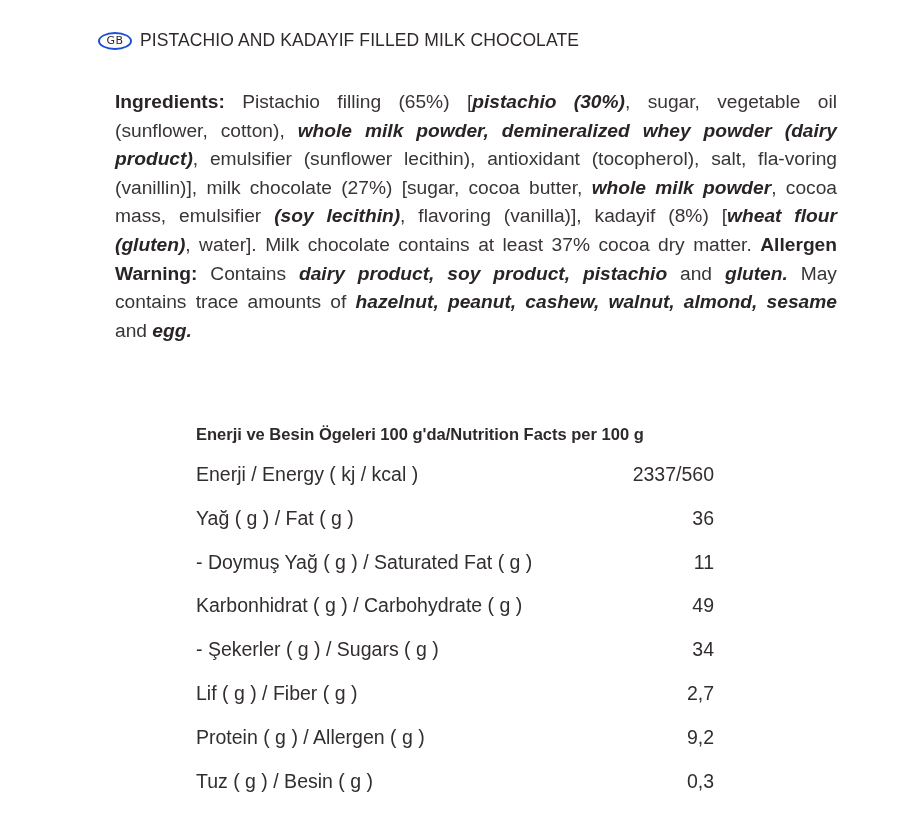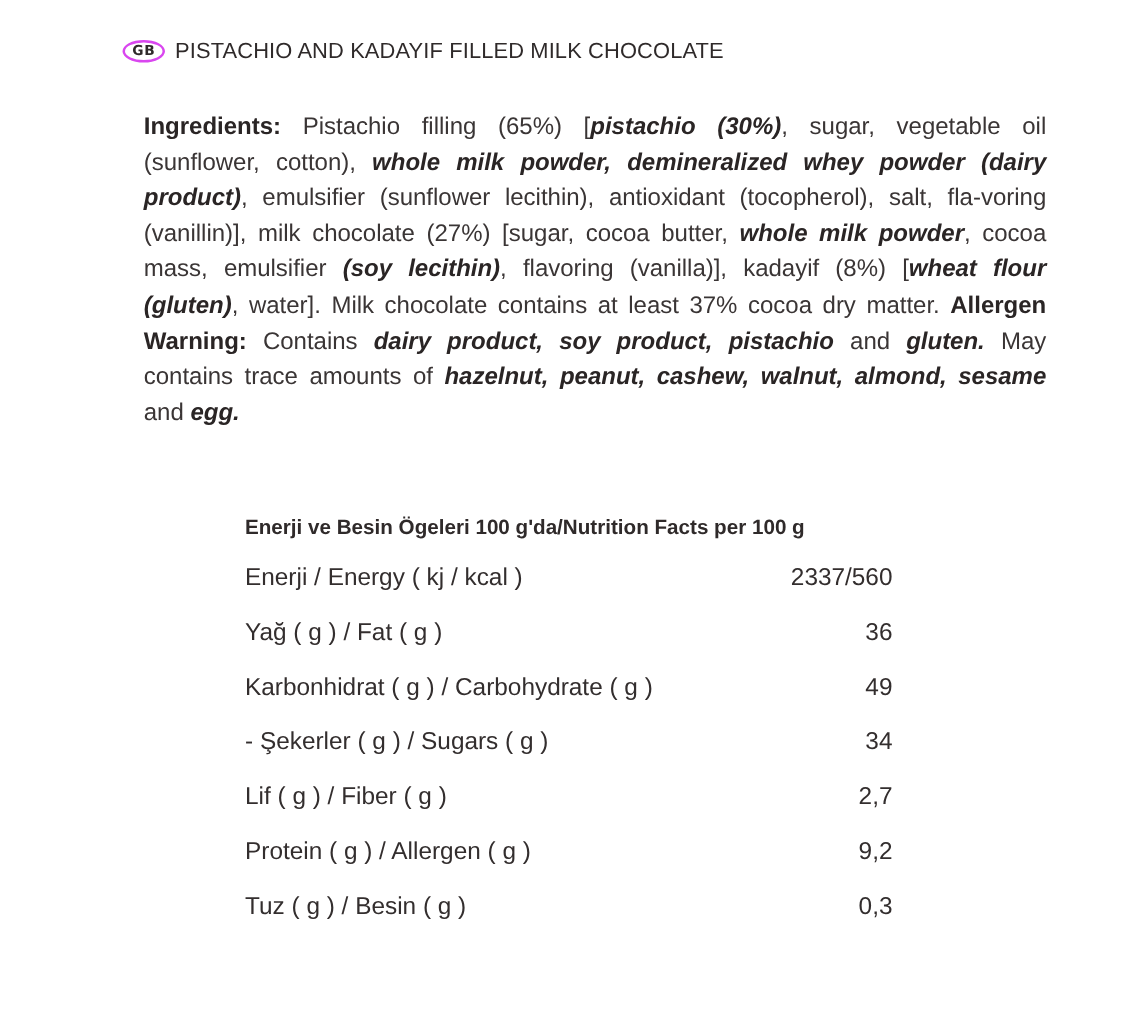--- a/index.html
+++ b/index.html
@@ -22,24 +22,24 @@
     display: flex;
     align-items: center;
     gap: 8px;
   }
   .gb-badge {
     display: inline-flex;
     align-items: center;
     justify-content: center;
     width: 34px;
     height: 18px;
-    border: 2px solid #d946ef;
+    border: 2px solid #1d4ed8;
     border-radius: 50%;
     font-size: 11px;
-    font-weight: bold;
+    font-weight: normal;
     letter-spacing: 0.5px;
     box-sizing: border-box;
   }
   .title-text {
     font-family: "Liberation Sans", sans-serif;
     font-weight: normal;
     font-size: 17.5px;
     color: #2f2a2a;
     letter-spacing: 0.1px;
   }
@@ -54,21 +54,21 @@
     color: #3a3535;
     text-align: justify;
     text-align-last: left;
   }
   .ingredients b { color: #2a2525; }
   .ingredients .bi { font-weight: bold; font-style: italic; color: #2a2525; }
 
   .nutrition {
     position: absolute;
     left: 196px;
-    top: 413px;
+    top: 425px;
     width: 530px;
     font-family: "Liberation Sans", sans-serif;
   }
   .nutrition-header {
     font-size: 16.5px;
     font-weight: bold;
     color: #2f2a2a;
     margin-bottom: 19px;
     white-space: nowrap;
   }
@@ -110,20 +110,24 @@
 
   <div class="nut-row">
     <span class="nut-label">Enerji / Energy  ( kj / kcal )</span>
     <span class="nut-value">2337/560</span>
   </div>
   <div class="nut-row">
     <span class="nut-label">Yağ ( g ) / Fat ( g )</span>
     <span class="nut-value">36</span>
   </div>
   <div class="nut-row">
+    <span class="nut-label">- Doymuş Yağ ( g ) / Saturated Fat ( g )</span>
+    <span class="nut-value">11</span>
+  </div>
+  <div class="nut-row">
     <span class="nut-label">Karbonhidrat ( g ) / Carbohydrate ( g )</span>
     <span class="nut-value">49</span>
   </div>
   <div class="nut-row">
     <span class="nut-label">- Şekerler ( g ) / Sugars ( g )</span>
     <span class="nut-value">34</span>
   </div>
   <div class="nut-row">
     <span class="nut-label">Lif ( g ) / Fiber ( g )</span>
     <span class="nut-value">2,7</span>

